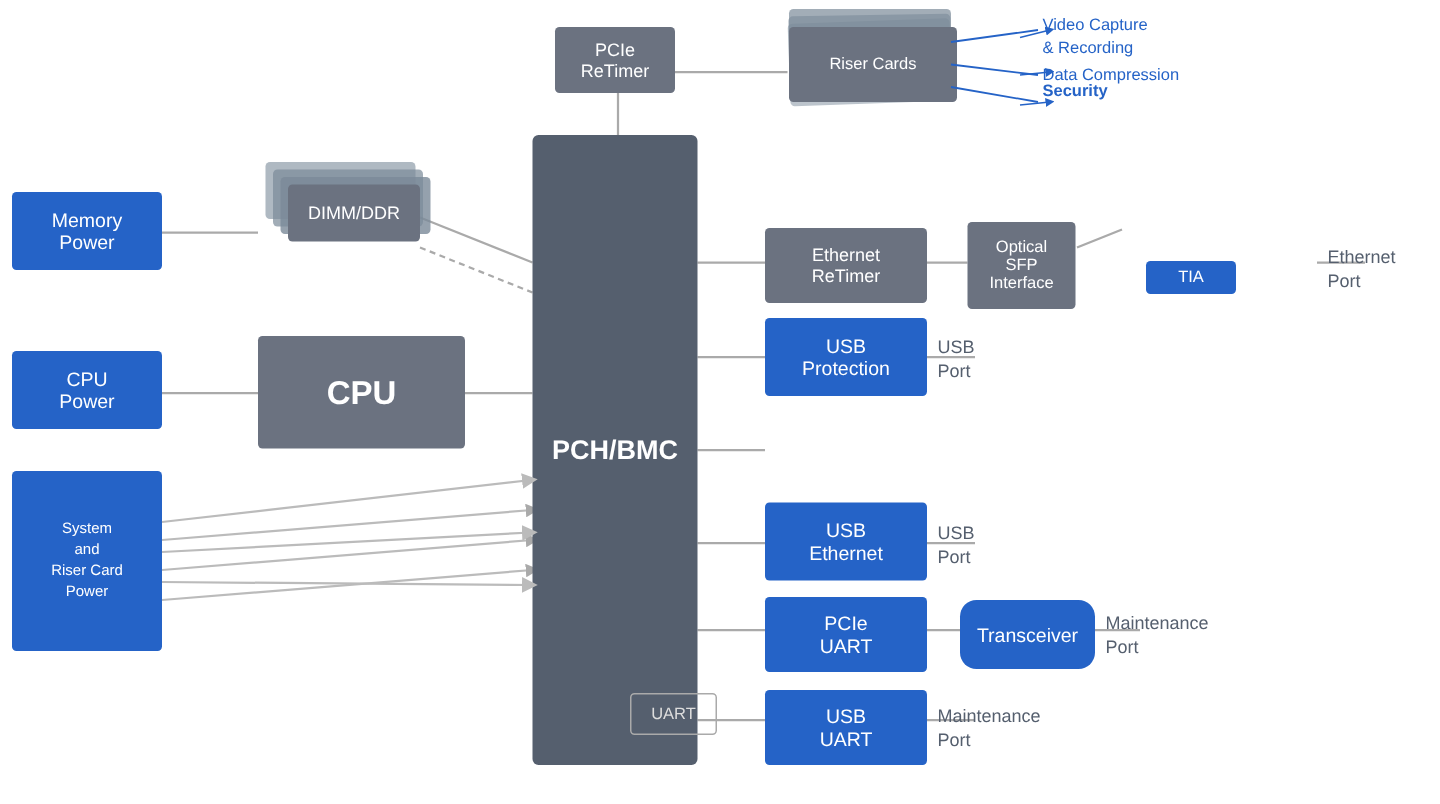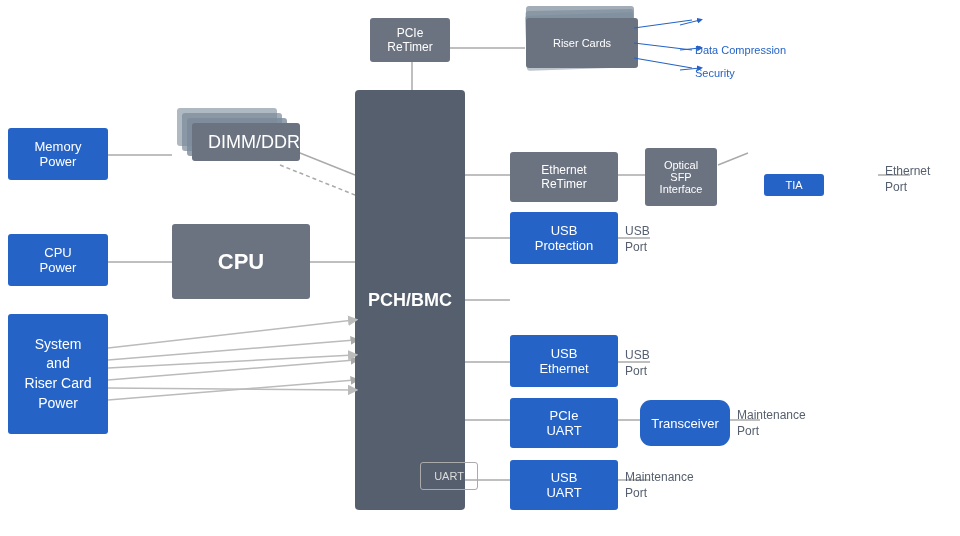--- a/index.html
+++ b/index.html
@@ -169,31 +169,31 @@
   <div class="blue-box" style="left:8px; top:128px; width:100px; height:52px;">
     <span style="white-space:pre-line;">Memory
 Power</span>
   </div>
 
   <div class="blue-box" style="left:8px; top:234px; width:100px; height:52px;">
     <span style="white-space:pre-line;">CPU
 Power</span>
   </div>
 
-  <div class="blue-box" style="left:8px; top:314px; width:100px; height:120px; font-size:14px;">
+  <div class="blue-box" style="left:8px; top:314px; width:100px; height:120px; font-size:10px;">
     <span style="white-space:pre-line; line-height:1.4;">System
 and
 Riser Card
 Power</span>
   </div>
 
   <div class="stacked-card" style="left:177px; top:108px; width:100px; height:38px; background:#7a8a99; opacity:0.6;"></div>
   <div class="stacked-card" style="left:182px; top:113px; width:100px; height:38px; background:#7a8a99; opacity:0.7;"></div>
   <div class="stacked-card" style="left:187px; top:118px; width:100px; height:38px; background:#7a8a99; opacity:0.8;"></div>
-  <div class="gray-box" style="left:192px; top:123px; width:108px; height:38px; font-size:18px;justify-content:flex-end;">
+  <div class="gray-box" style="left:192px; top:123px; width:88px; height:38px; font-size:12px;">
     <span>DIMM/DDR</span>
   </div>
 
   <div class="gray-box" style="left:172px; top:224px; width:138px; height:75px; font-size:22px; font-weight:600;">
     <span>CPU</span>
   </div>
 
   <div class="gray-box" style="left:370px; top:18px; width:80px; height:44px;">
     <span style="white-space:pre-line;">PCIe
 ReTimer</span>
@@ -204,24 +204,28 @@
   <div class="stacked-card" style="left:526px; top:6px; width:108px; height:55px; background:#7a8a99; opacity:0.7;"></div>
   <div class="gray-box" style="left:526px; top:18px; width:112px; height:50px; font-size:11px;">
     <span>Riser Cards</span>
   </div>
 
   <svg style="position:absolute;top:0;left:0;width:960px;height:100px;pointer-events:none;">
     <line x1="634" y1="28" x2="692" y2="20" stroke="#2563c7" stroke-width="1.2"></line>
     <line x1="634" y1="43" x2="692" y2="50" stroke="#2563c7" stroke-width="1.2"></line>
     <line x1="634" y1="58" x2="692" y2="68" stroke="#2563c7" stroke-width="1.2"></line>
   </svg>
+  <div class="blue-label" style="left:695px; top:10px; font-size:11px; line-height:1.4;">
+    <span style="white-space:pre-line;">Video Capture
+&amp; Recording</span>
+  </div>
   <div class="blue-label" style="left:695px; top:43px; font-size:11px;">
     <span>Data Compression</span>
   </div>
-  <div class="blue-label" style="left:695px; top:66px; font-size:11px;">
+  <div class="blue-label" style="left:695px; top:54px; font-size:11px;font-weight:bold;">
     <span>Security</span>
   </div>
 
   <div class="gray-box" style="left:510px; top:152px; width:108px; height:50px;">
     <span style="white-space:pre-line;">Ethernet
 ReTimer</span>
   </div>
 
   <div class="gray-box" style="left:645px; top:148px; width:72px; height:58px; font-size:11px;">
     <span style="white-space:pre-line;">Optical

